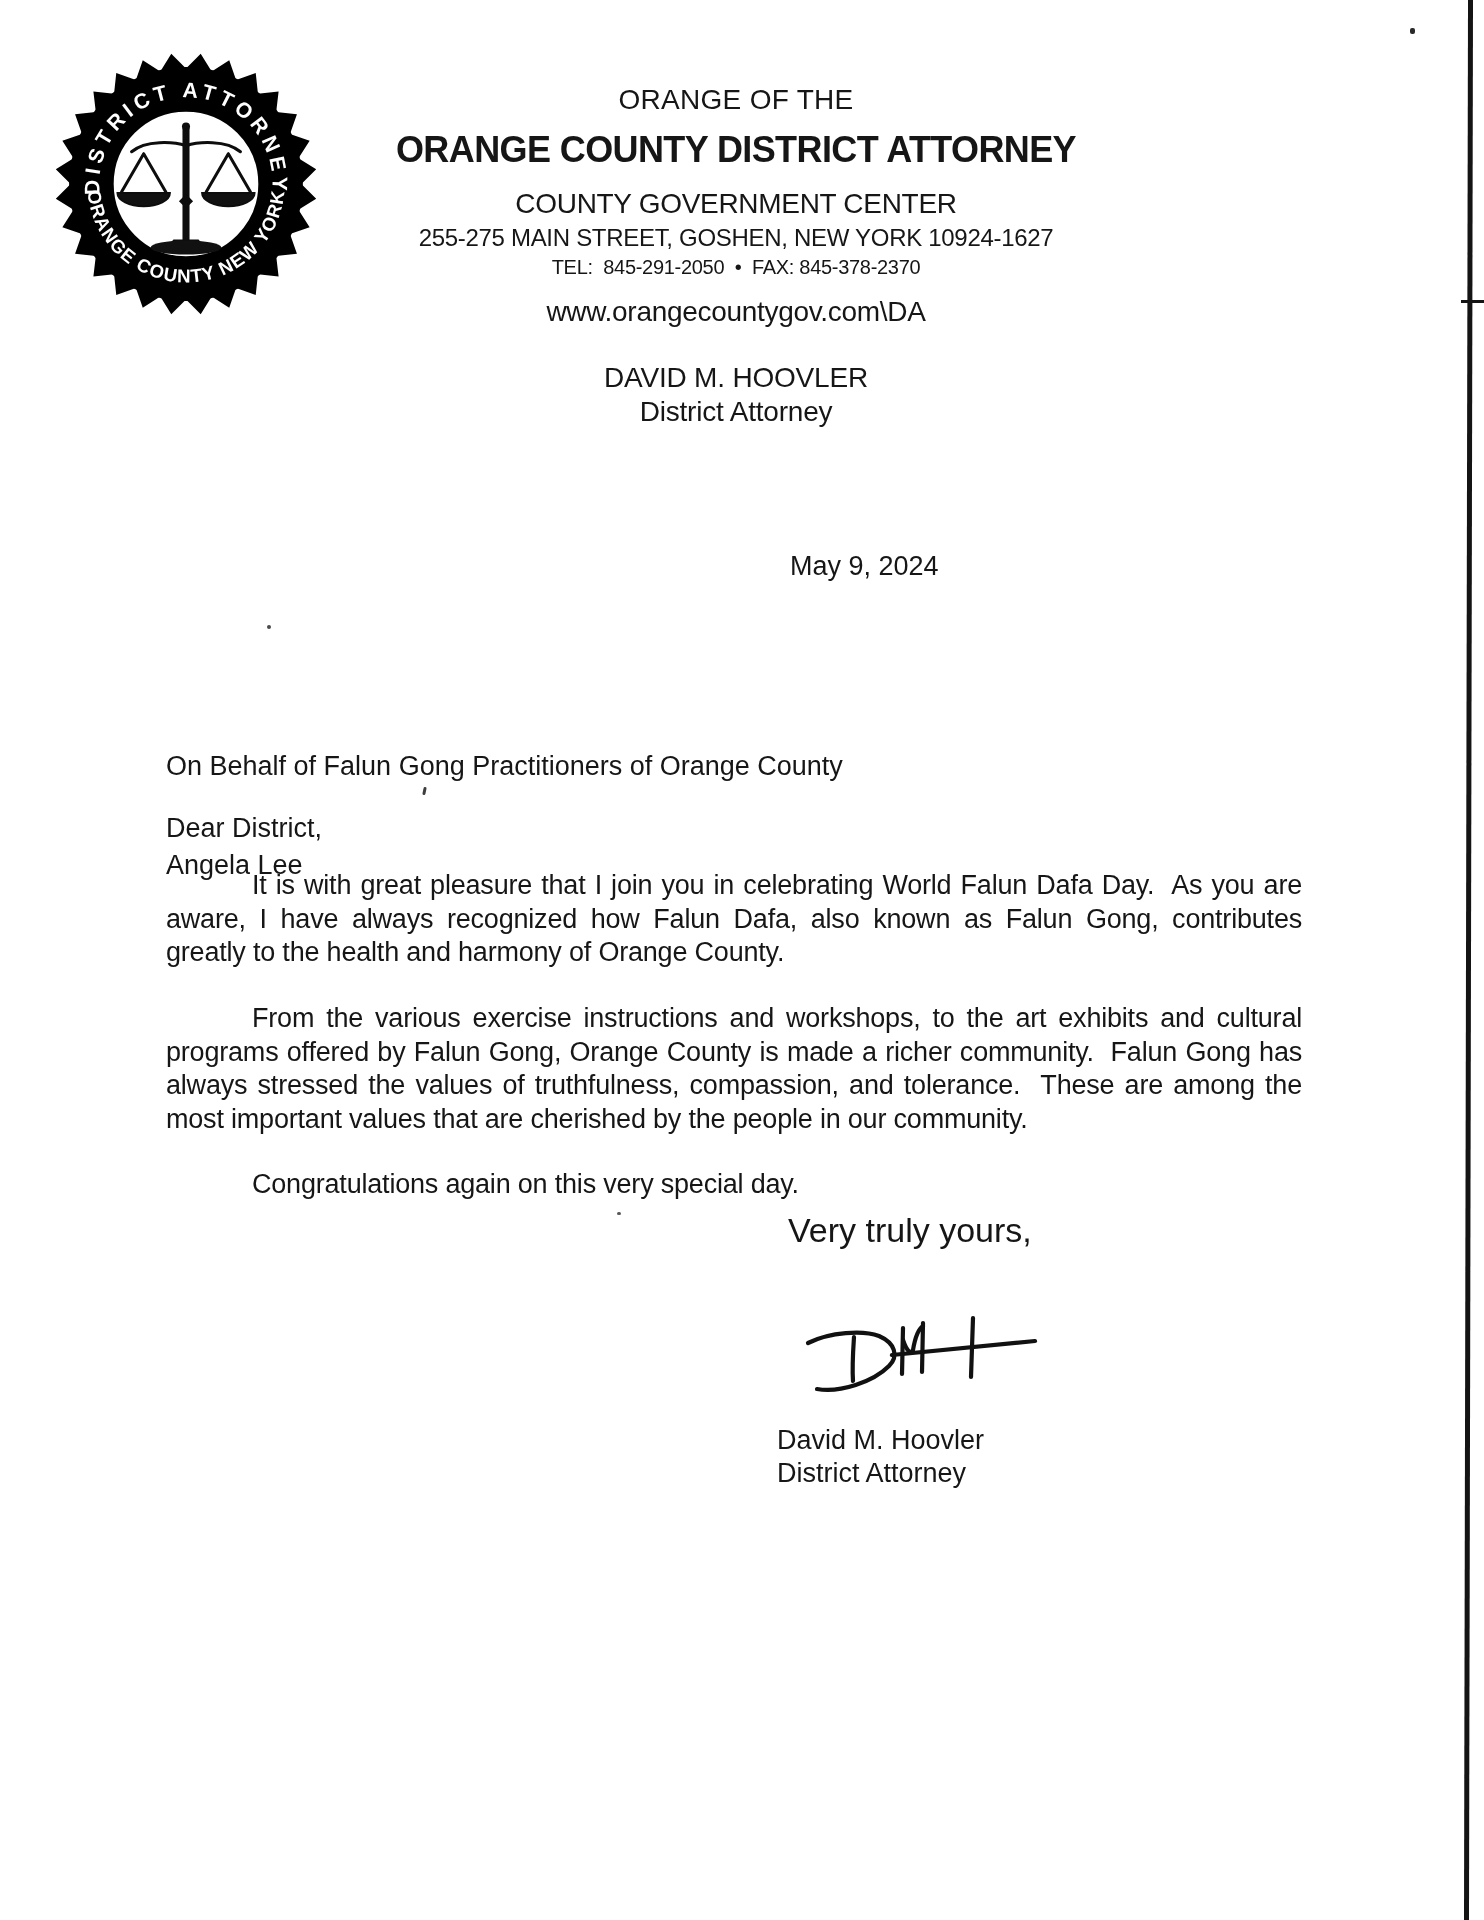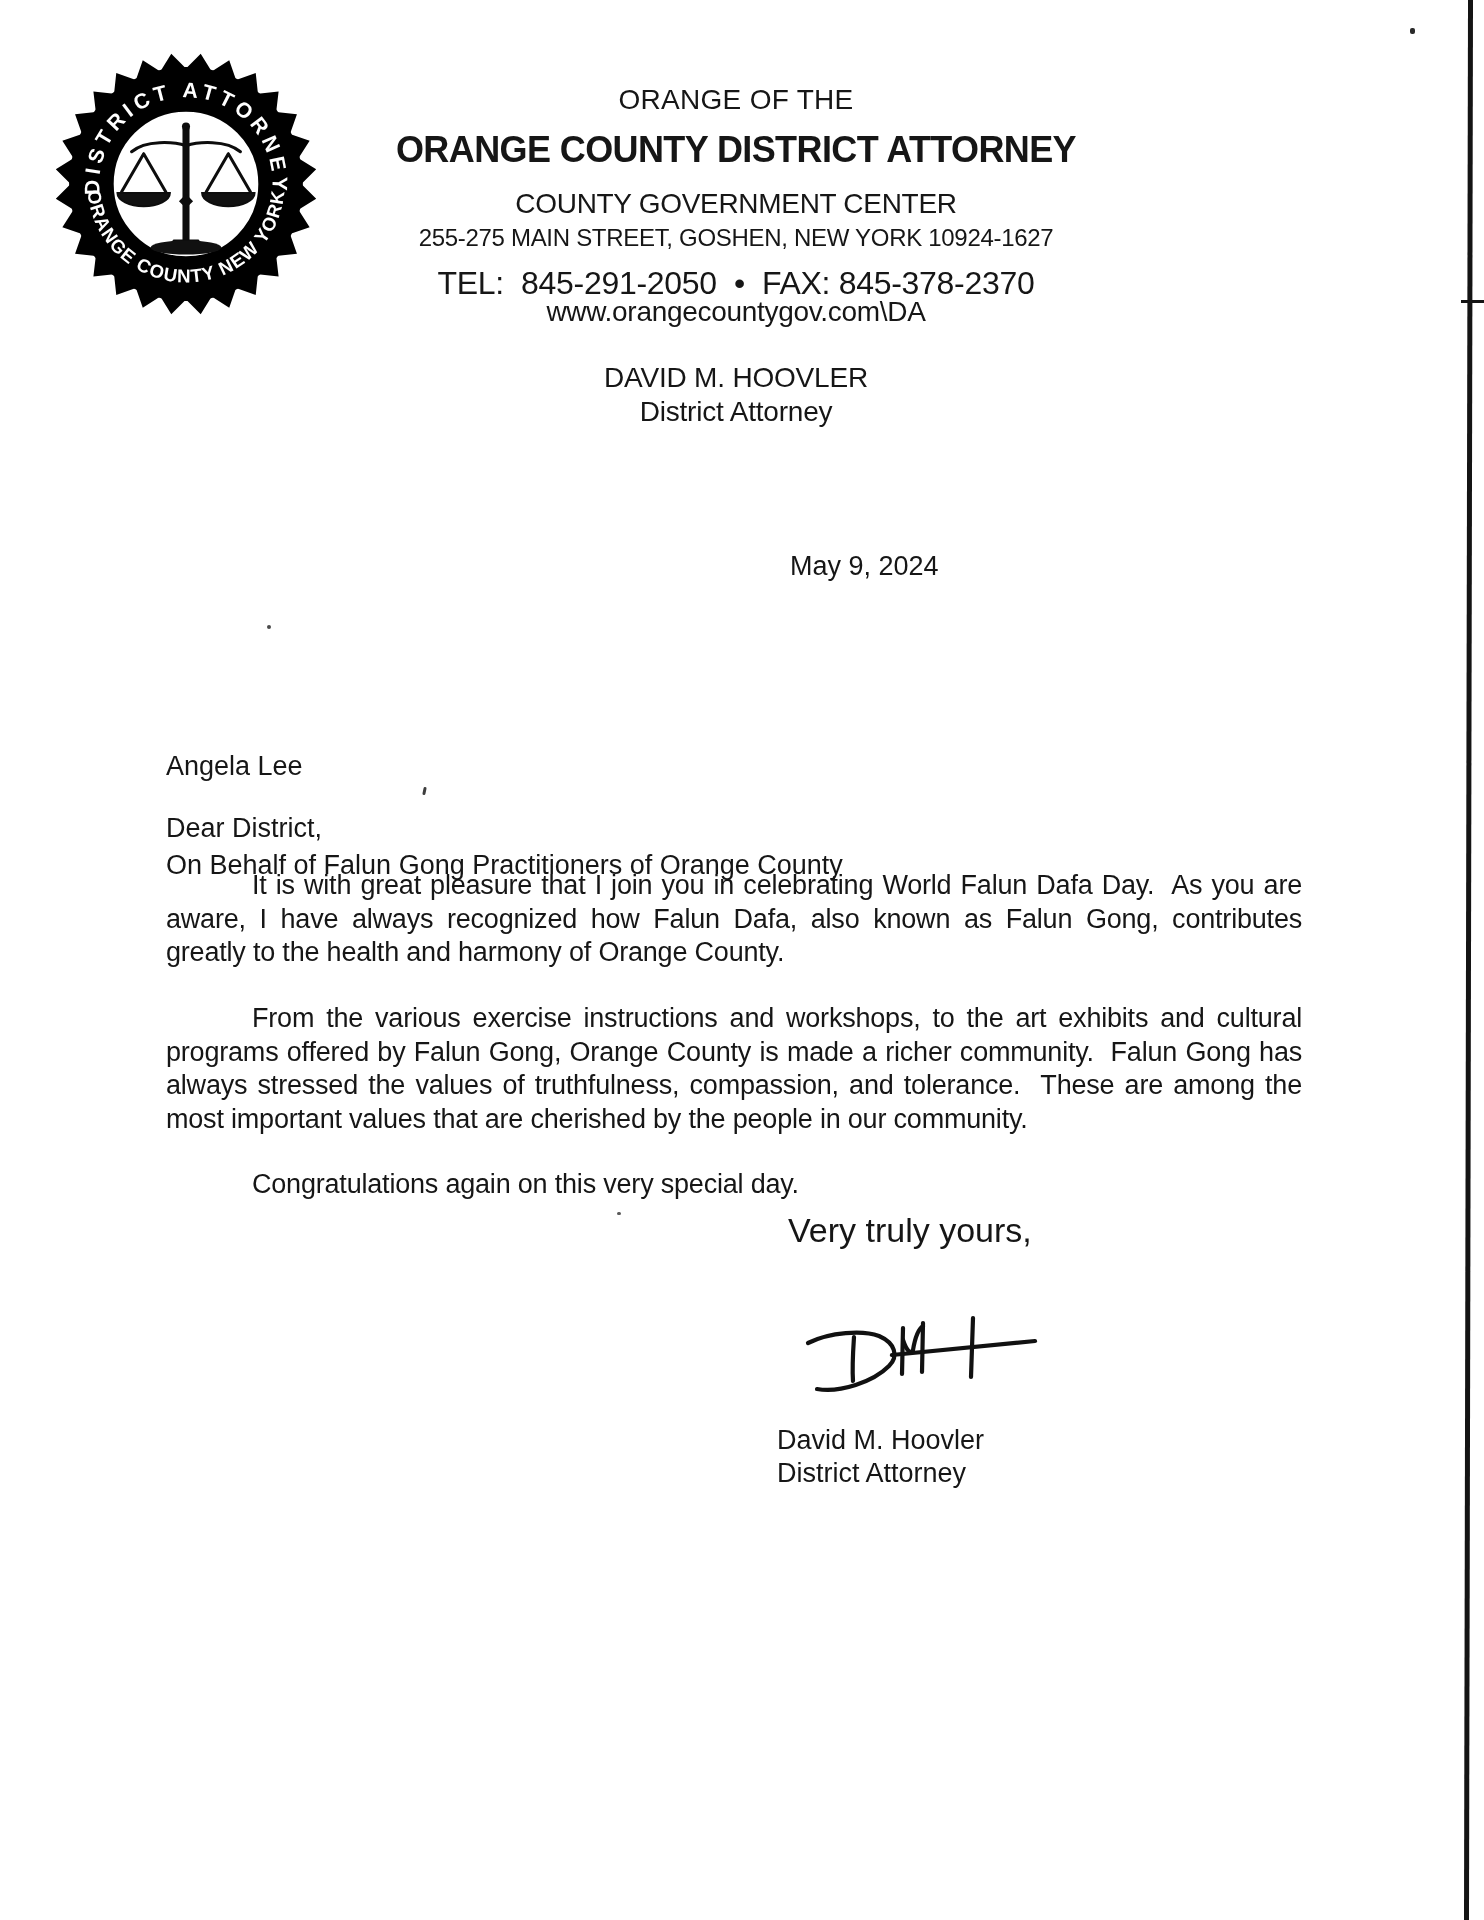--- a/index.html
+++ b/index.html
@@ -12,21 +12,21 @@
     font-family:"Liberation Sans","DejaVu Sans",sans-serif;
     color:#161616;
   }
   .abs{position:absolute;}
   
   .hline{left:166px;width:1140px;text-align:center;white-space:pre-wrap;}
   .office{top:84px;font-size:28px;letter-spacing:.3px;}
   .title{top:129px;font-size:36px;font-weight:700;letter-spacing:-.6px;}
   .county{top:188px;font-size:28px;letter-spacing:-.3px;}
   .street{top:224px;font-size:24px;letter-spacing:-.3px;}
-  .tel{top:265px;font-size:32px;letter-spacing:-.3px;}
+  .tel{top:256px;font-size:20px;letter-spacing:-.3px;}
   .www{top:296px;font-size:28px;letter-spacing:-.3px;}
   .official-name{top:362px;font-size:28px;letter-spacing:-.2px;}
   .official-title{top:396px;font-size:28px;letter-spacing:-.2px;}
   
   .dateline{left:790px;top:551px;font-size:27px;}
   .addr{left:166px;top:684px;font-size:27px;line-height:33px;white-space:pre-wrap;}
   .salutation{left:166px;top:813px;font-size:27px;}
   .para{
     left:166px;width:1136px;
     font-size:27px;line-height:33.5px;
@@ -97,22 +97,22 @@
   <div class="abs hline county">COUNTY GOVERNMENT CENTER</div>
   <div class="abs hline street">255-275 MAIN STREET, GOSHEN, NEW YORK 10924-1627</div>
   <div class="abs hline tel">TEL:  845-291-2050  •  FAX: 845-378-2370</div>
   <div class="abs hline www">www.orangecountygov.com\DA</div>
   <div class="abs hline official-name">DAVID M. HOOVLER</div>
   <div class="abs hline official-title">District Attorney</div>
 
   <div class="abs dateline">May 9, 2024</div>
 
   <div class="abs addr">
+    <div>On Behalf of Falun Gong Practitioners of Orange County</div>
     <div>Angela Lee</div>
-    <div>On Behalf of Falun Gong Practitioners of Orange County</div>
   </div>
 
   <div class="abs salutation">Dear District,</div>
 
   <div class="abs para p1">It is with great pleasure that I join you in celebrating World Falun Dafa Day.  As you are aware, I have always recognized how Falun Dafa, also known as Falun Gong, contributes greatly to the health and harmony of Orange County.</div>
   <div class="abs para p2">From the various exercise instructions and workshops, to the art exhibits and cultural programs offered by Falun Gong, Orange County is made a richer community.  Falun Gong has always stressed the values of truthfulness, compassion, and tolerance.  These are among the most important values that are cherished by the people in our community.</div>
   <div class="abs para p3">Congratulations again on this very special day.</div>
 
   <div class="abs closing">Very truly yours,</div>
 

